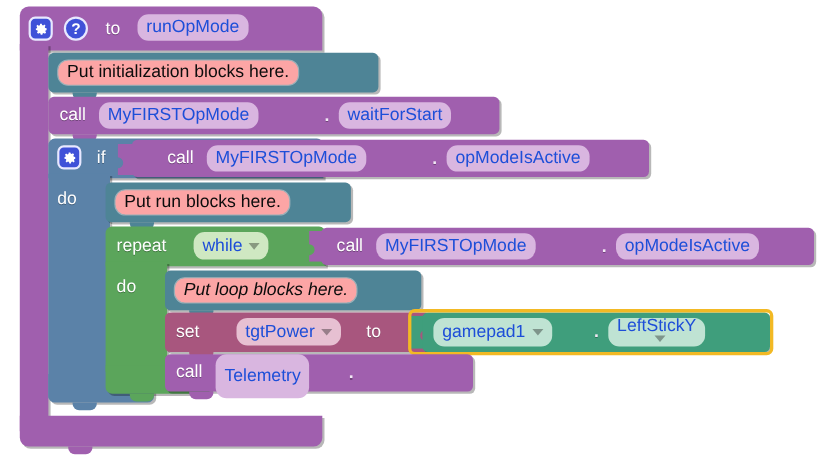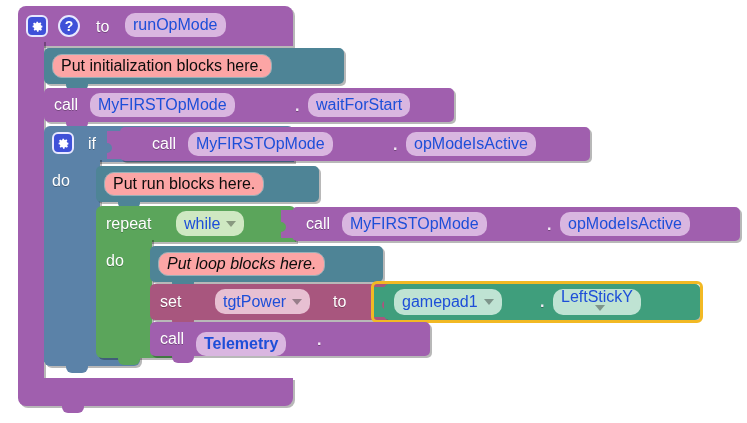--- a/index.html
+++ b/index.html
@@ -200,16 +200,16 @@
   <div class="field f-teal" style="left:553px;top:289px;height:26px;flex-direction:column;">
     <span>LeftStickY</span>
     <span class="caret"></span>
   </div>
 
   <div class="sel" style="left:371px;top:281px;width:332px;height:42px;"></div>
 
   <div class="blk c-call shadow" style="left:150px;top:322px;width:280px;height:34px;border-radius:5px;"></div>
   <div class="notch c-call" style="left:172px;top:356px;"></div>
   <div class="lbl" style="left:160px;top:331px;">call</div>
-  <div class="field f-purple" style="left:196px;top:332px;height:24px;font-weight:bold;">Telemetry</div>
+  <div class="field f-purple" style="left:196px;top:322px;height:40px;">Telemetry</div>
   <div class="lbl dot" style="left:317px;top:332px;">.</div>
 
 </div>
 
 </body></html>

